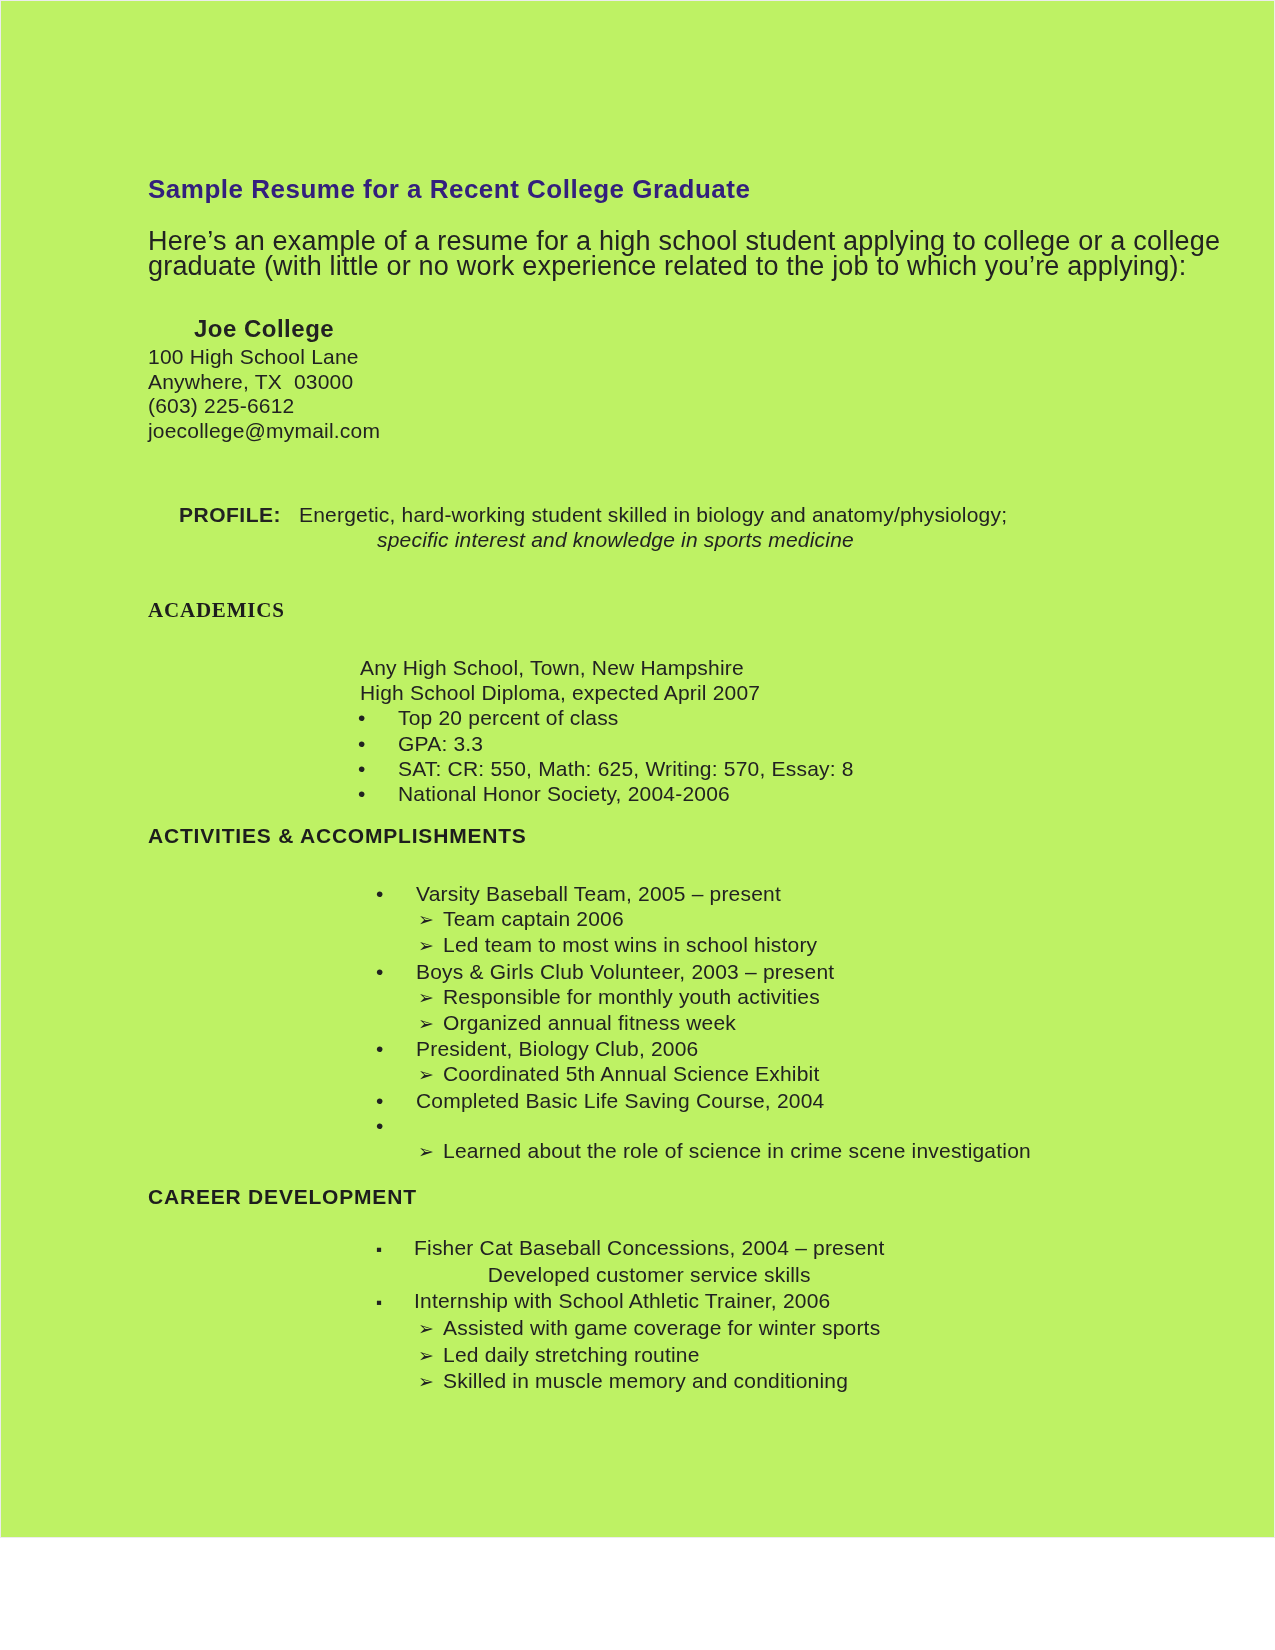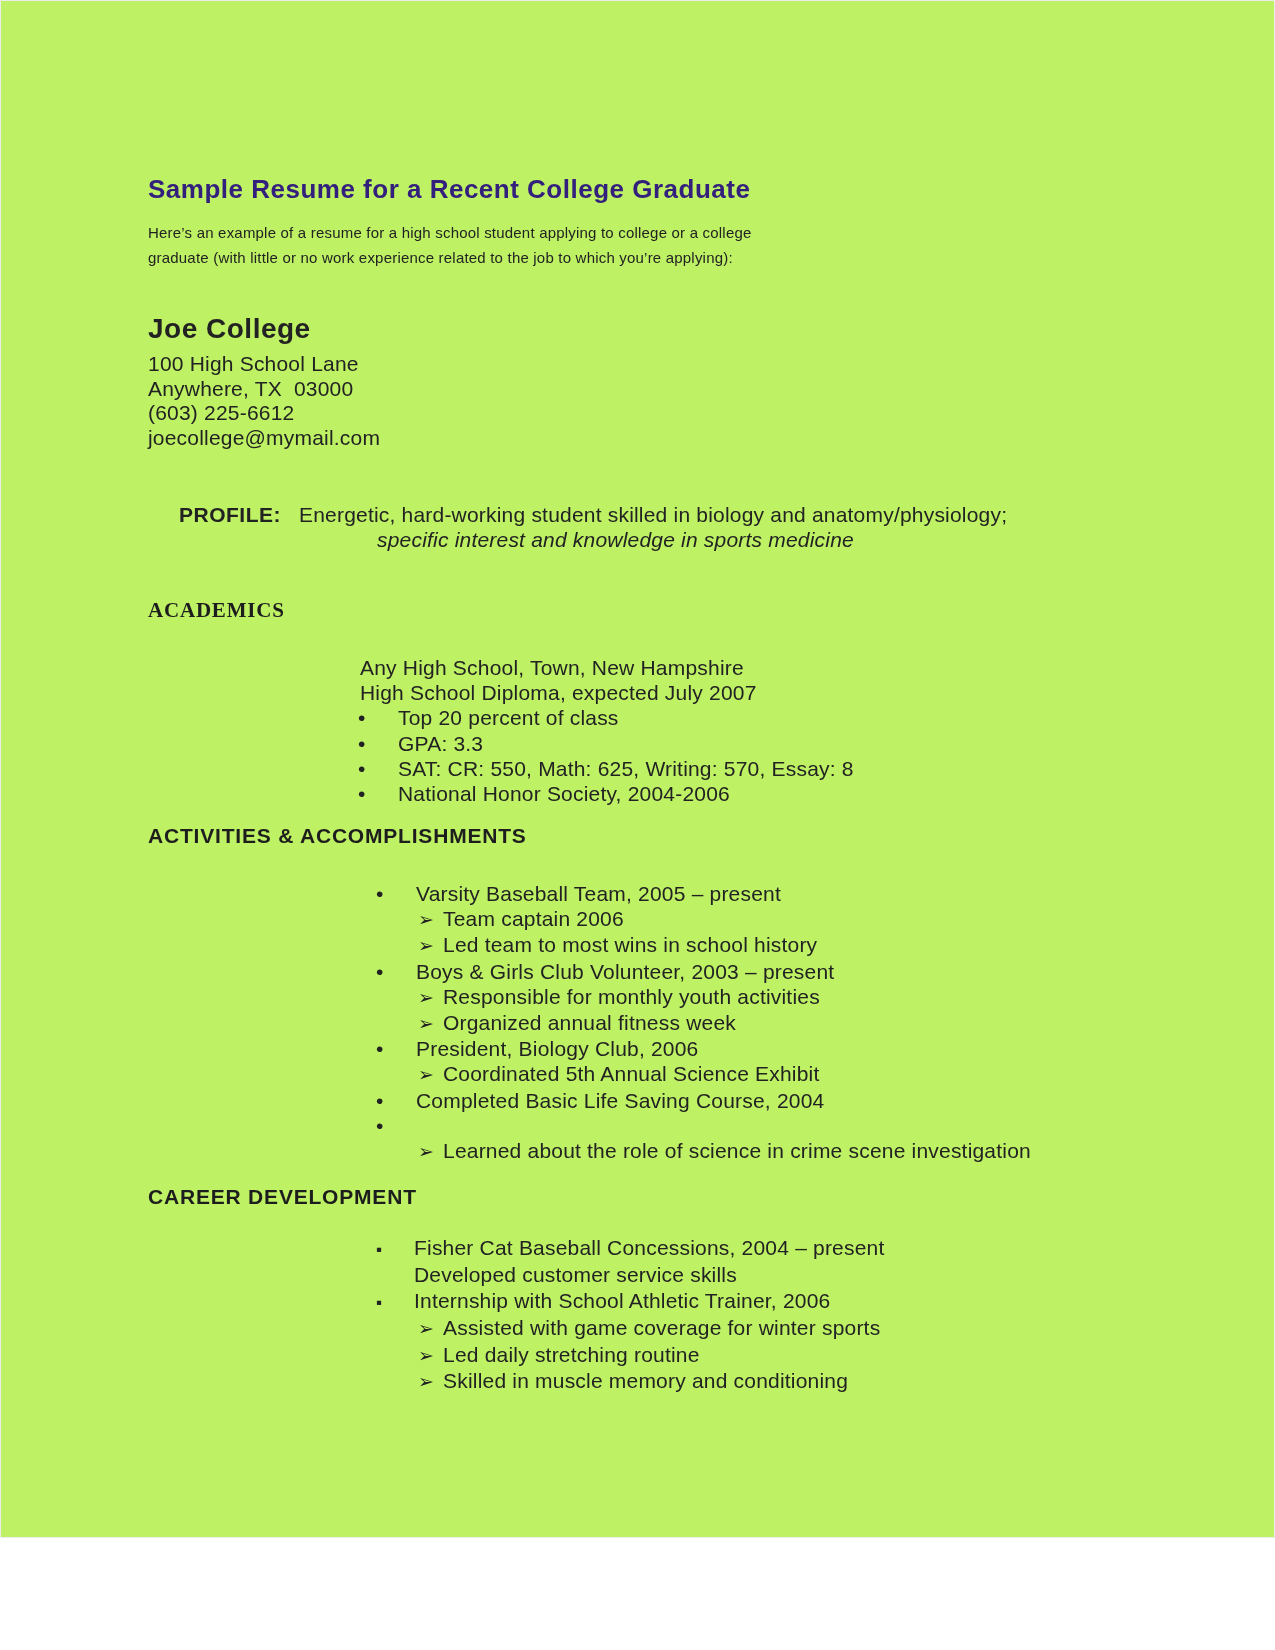--- a/index.html
+++ b/index.html
@@ -13,30 +13,30 @@
     color:#222222;
     overflow:hidden;
   }
   .line { white-space:pre; }
   .title {
     position:absolute; left:147px; top:172px;
     margin:0; font-size:26px; font-weight:bold; line-height:32px;
     letter-spacing:0.5px; color:#33207d; white-space:pre;
   }
   .intro {
-    position:absolute; left:147px; top:220px;
-    font-size:15px; line-height:24.6px; letter-spacing:0.2px;
+    position:absolute; left:147px; top:228px;
+    font-size:27px; line-height:24.6px; letter-spacing:0.2px;
   }
   .contact {
     position:absolute; left:147px; top:313px;
     font-size:21px; line-height:24.6px; letter-spacing:0.2px;
   }
   .name {
-    font-size:28px; font-weight:bold; line-height:30px;
-    margin-bottom:8px; letter-spacing:0.5px; white-space:pre;
+    font-size:24px; font-weight:bold; line-height:30px;
+    margin-bottom:1px; letter-spacing:0.5px; white-space:pre;text-align:center;
   }
   .profile {
     position:absolute; left:178px; top:502px;
     font-size:21px; line-height:24.6px; letter-spacing:0.2px;
   }
   .plabel { font-weight:bold; margin-right:18px; letter-spacing:0.5px; }
   .p2 { margin-left:198px;font-style:italic; }
   .heading {
     position:absolute; left:147px; margin:0;
     font-size:21px; font-weight:bold; line-height:25px;
@@ -48,21 +48,21 @@
   .content { position:absolute; font-size:21px; letter-spacing:0.2px; }
   .c-academics  { left:359px; top:654px;  line-height:25.2px; }
   .c-activities { left:375px; top:880px;  line-height:25.2px; }
   .c-career     { left:375px; top:1234px; line-height:25.4px; }
   .row { display:flex; align-items:baseline; }
   .m1  { flex:0 0 40px; }
   .c-academics .m1 { margin-left:-2px; }
   .m1s { flex:0 0 38px; font-size:17px; }
   .l2  { padding-left:42px; }
   .m2  { flex:0 0 25px; font-family:"DejaVu Sans",sans-serif; font-size:19px; }
-  .cont { padding-left:38px; }
+  .cont { padding-left:38px;text-align:center; }
   .t { white-space:pre;text-align:right; }
   .speck1 { position:absolute; left:41px; top:1607px; width:4px; height:4px; background:#8a8a8a; opacity:.7; }
   .speck2 { position:absolute; left:44px; top:1596px; width:10px; height:10px;
             background:#cfcfcf; opacity:.45; clip-path:polygon(0 80%,60% 0,100% 40%,30% 100%); }
 </style>
 </head>
 <body>
 
 <div class="page">
 
@@ -83,21 +83,21 @@
 
   <div class="profile">
     <div class="line"><span class="plabel">PROFILE:</span><span class="t">Energetic, hard-working student skilled in biology and anatomy/physiology;</span></div>
     <div class="line p2">specific interest and knowledge in sports medicine</div>
   </div>
 
   <h2 class="heading h-academics">ACADEMICS</h2>
 
   <div class="content c-academics">
     <div class="line">Any High School, Town, New Hampshire</div>
-    <div class="line">High School Diploma, expected July 2007</div>
+    <div class="line">High School Diploma, expected April 2007</div>
     <div class="row">
         <span class="m1">•</span>
         <span class="t">Top 20 percent of class</span>
       </div>
     <div class="row">
         <span class="m1">•</span>
         <span class="t">GPA: 3.3</span>
       </div>
     <div class="row">
         <span class="m1">•</span>

